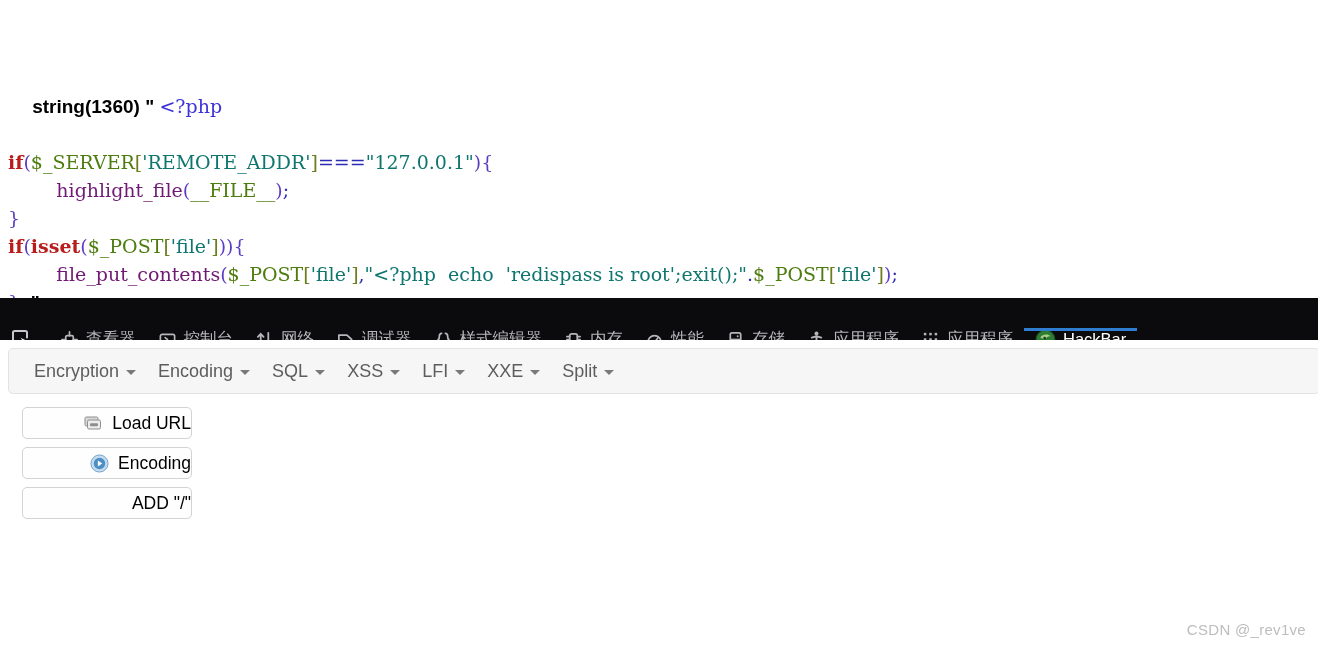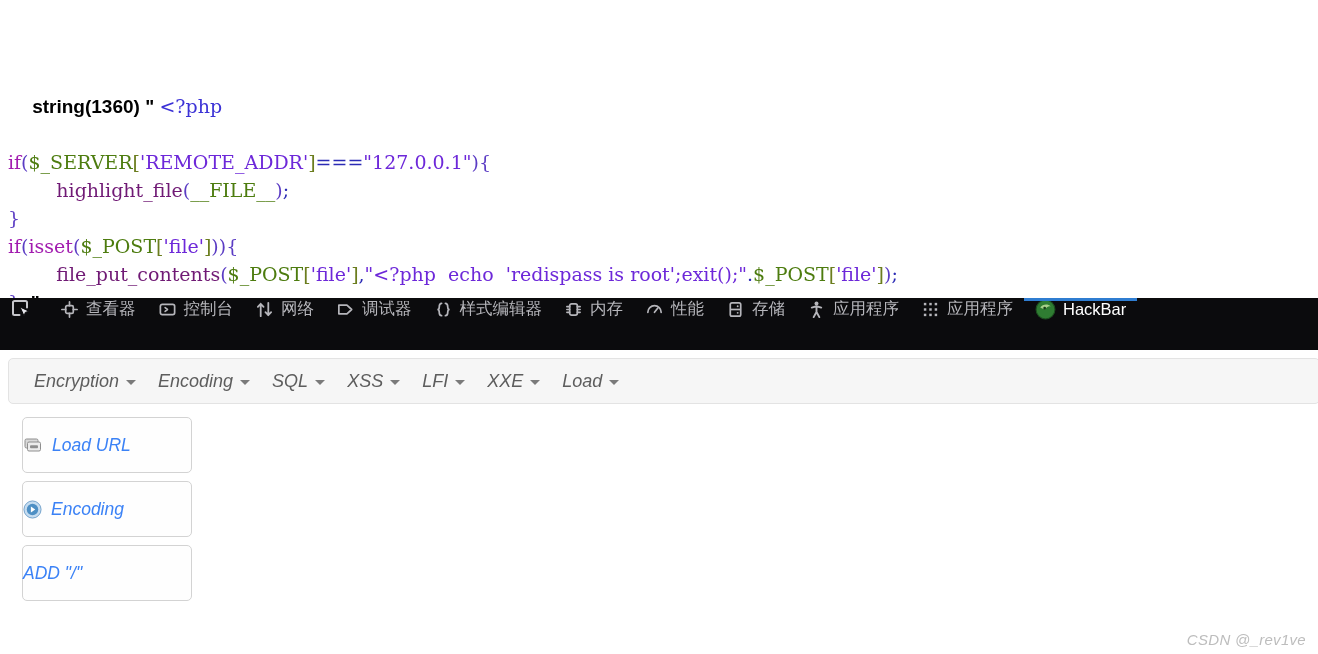--- a/index.html
+++ b/index.html
@@ -15,78 +15,77 @@
     position:absolute;left:0;top:0;width:1318px;height:298px;
     background:#ffffff;
     font-family:"DejaVu Serif","Liberation Serif",serif;
     font-size:19px;line-height:28px;
     padding:8px 0 0 8px;box-sizing:border-box;
     white-space:pre;
   }
   .code-line{white-space:pre;height:28px;}
   .tok-plain{color:#000000;font-weight:bold;font-family:"Liberation Sans","DejaVu Sans",sans-serif;font-size:19px;}
   .tok-tag{color:#3c32d6;}
-  .tok-kw{color:#a21caf;}
+  .tok-kw{color:#b91c1c;font-weight:bold;}
   .tok-punc{color:#5b3cc4;}
   .tok-var{color:#4d7c0f;}
   .tok-brk{color:#6b7d1e;}
-  .tok-str{color:#6d28d9;}
+  .tok-str{color:#0f766e;}
   .tok-fn{color:#701a75;}
   .tok-default{color:#2b2bb5;}
 
   
   #devtools-toolbar{
     position:absolute;left:0;top:298px;width:1318px;height:52px;
     background:#0b0b0d;
-    display:flex;align-items:flex-start;
+    display:flex;align-items:flex-end;
     box-sizing:border-box;
   }
   .tool-tab{
     display:flex;align-items:center;gap:7px;
     padding:0 11px;
     color:#b6b6bb;font-size:16.5px;
     cursor:default;position:relative;
     white-space:nowrap;
   }
   .tool-tab.picker{padding:0 12px 0 10px;}
   .tab-sep{width:1px;background:#3a3a40;margin:13px 2px;flex:0 0 1px;}
   .tool-tab.active{color:#ffffff;}
   .tool-tab.active::before{
     content:"";position:absolute;left:0;right:0;top:0;height:3px;background:#2f7dd1;
   }
   .ic{display:inline-block;flex:0 0 auto;line-height:0;}
 
   
   #hackbar{
-    position:absolute;left:0;top:350px;width:1318px;height:304px;
+    position:absolute;left:0;top:340px;width:1318px;height:304px;
     background:#ffffff;
-    font-style:italic;
   }
   #hb-menubar{
     position:absolute;left:8px;top:8px;right:-2px;height:46px;
     background:#f6f6f6;border:1px solid #e3e3e3;border-radius:5px;
     display:flex;align-items:center;padding-left:14px;box-sizing:border-box;
   }
   .hb-menu{
     display:flex;align-items:center;gap:7px;
     padding:6px 11px;color:#5d5d5d;font-size:18px;cursor:default;
   }
   .caret{
     width:0;height:0;border-left:5px solid transparent;border-right:5px solid transparent;
     border-top:5px solid #7a7a7a;display:inline-block;margin-top:3px;
   }
 
   #hb-left{
     position:absolute;left:22px;top:67px;width:170px;
   }
   .hb-btn{
-    width:170px;height:56px;margin-bottom:8px;
+    width:170px;height:32px;margin-bottom:8px;
     background:#fefefe;border:1px solid #d3d3d3;border-radius:5px;
-    display:flex;align-items:center;justify-content:flex-start;gap:9px;
-    font-size:17.5px;color:#3b82f6;box-sizing:border-box;cursor:default;
+    display:flex;align-items:center;justify-content:flex-end;gap:9px;
+    font-size:17.5px;color:#000000;box-sizing:border-box;cursor:default;
   }
 
   #watermark{
     position:absolute;right:12px;bottom:6px;
     color:#bdbdbd;font-size:15px;letter-spacing:.3px;
   }
 </style>
 </head>
 <body>
 
@@ -222,21 +221,21 @@
       </div>
       <div class="hb-menu">
         <span>LFI</span>
         <span class="caret"></span>
       </div>
       <div class="hb-menu">
         <span>XXE</span>
         <span class="caret"></span>
       </div>
       <div class="hb-menu">
-        <span>Load</span>
+        <span>Split</span>
         <span class="caret"></span>
       </div>
     </div>
 
   <div id="hb-left">
       <div class="hb-btn">
         <span class="ic"><svg width="20" height="18" viewBox="0 0 20 18">
             <rect x="2" y="3" width="13" height="9" rx="1.5" fill="#d9d9d9" stroke="#8e8e8e" stroke-width="1"></rect>
             <rect x="4.5" y="6" width="13" height="9" rx="1.5" fill="#ececec" stroke="#8e8e8e" stroke-width="1"></rect>
             <rect x="7" y="9.2" width="8" height="3" rx="1" fill="#8e8e8e"></rect>

